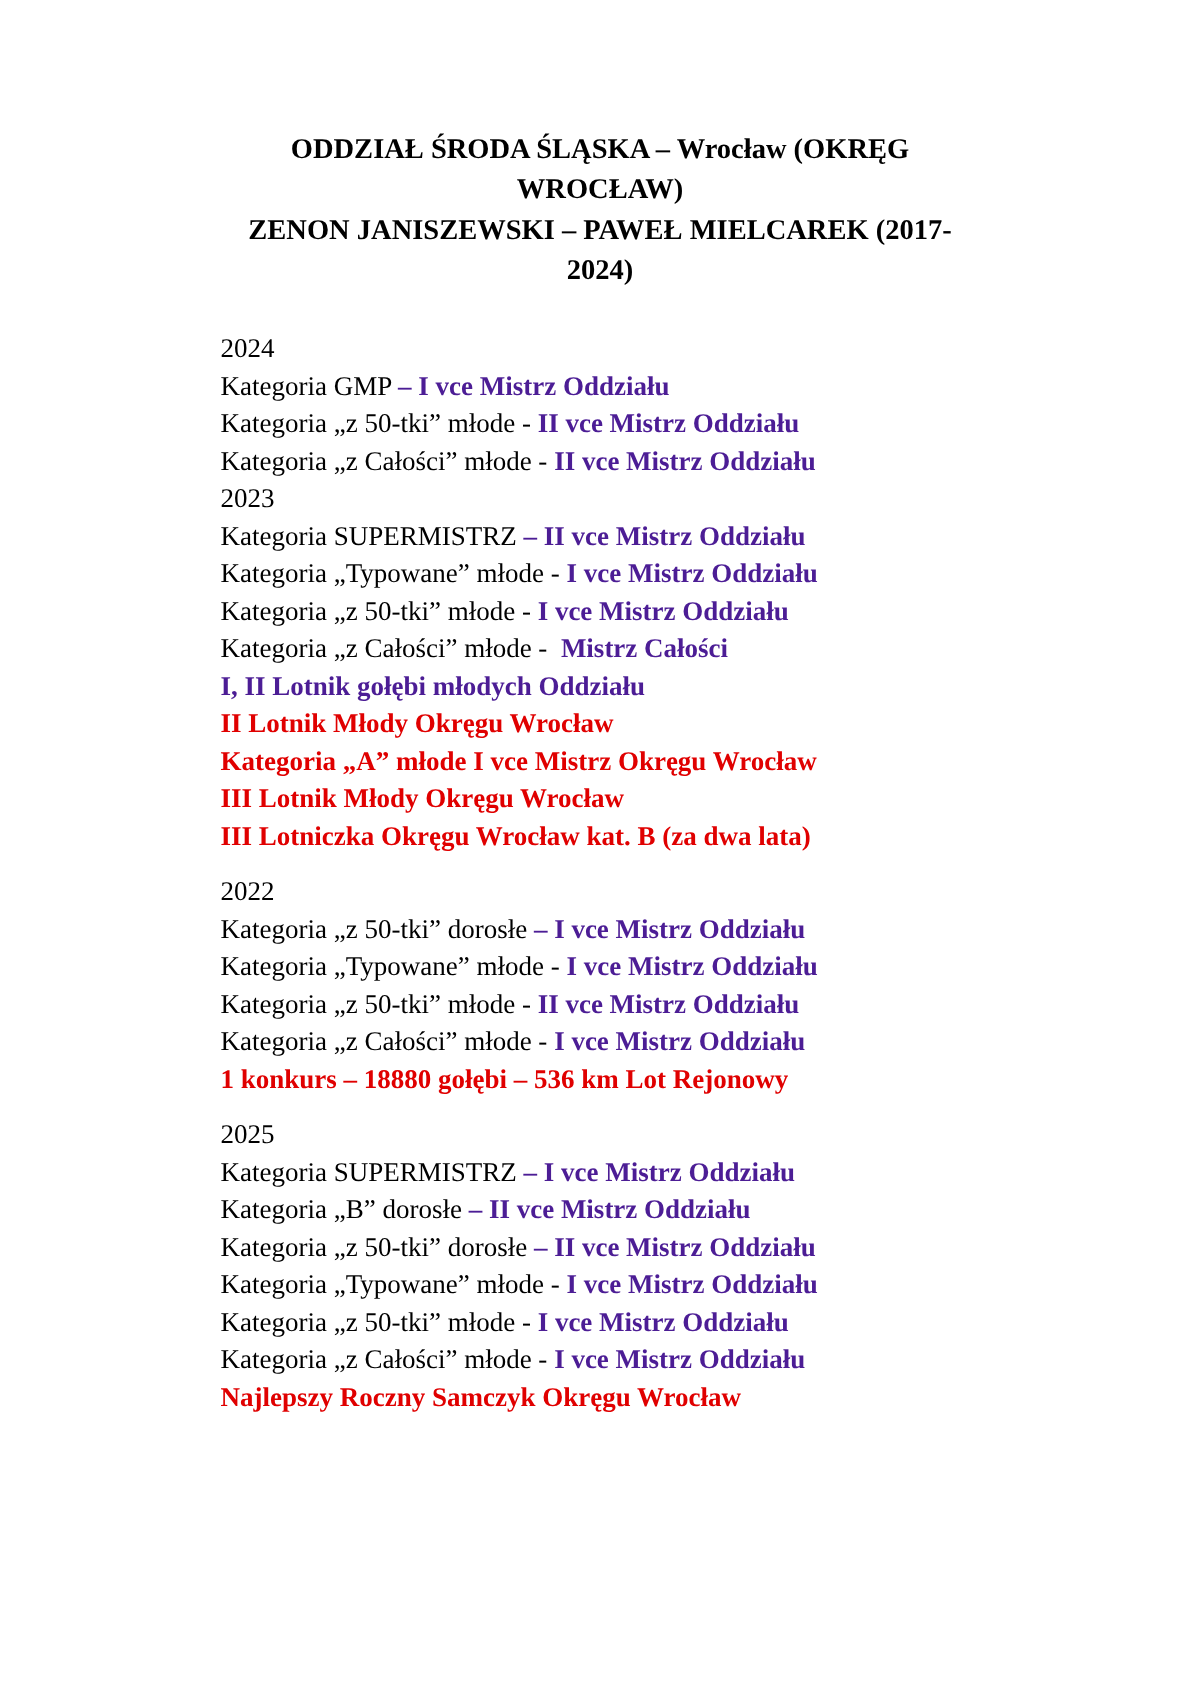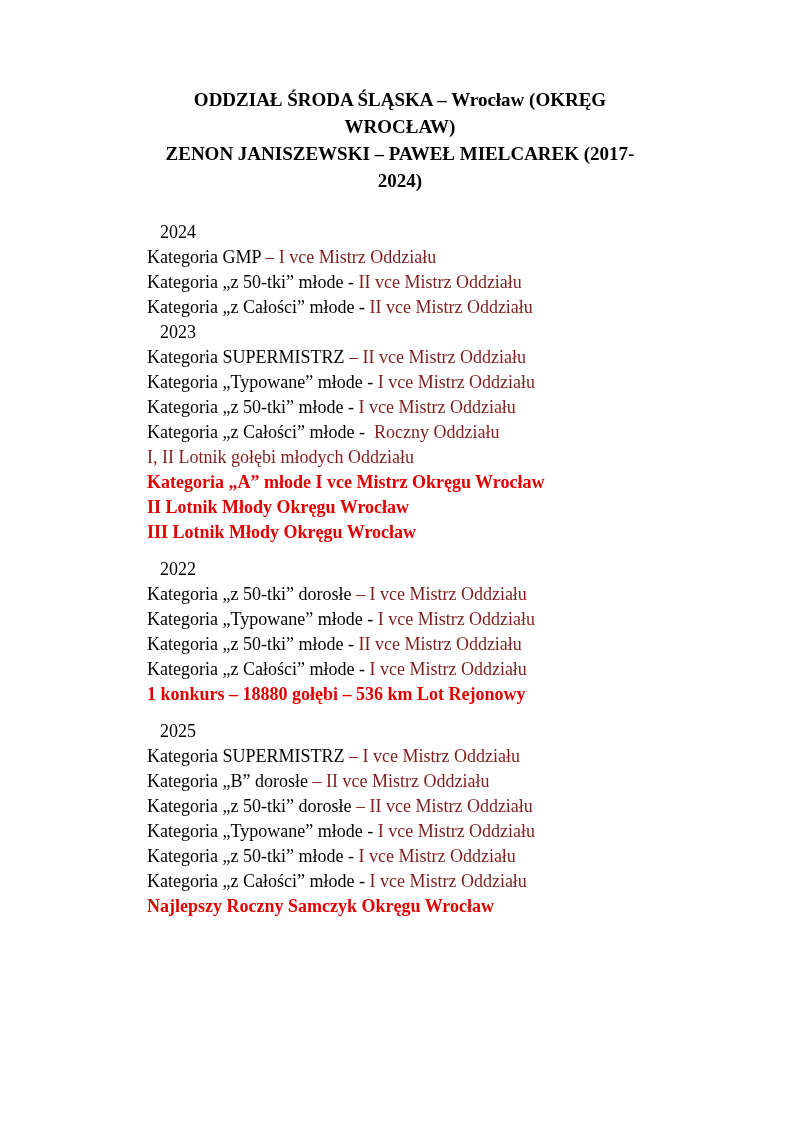--- a/index.html
+++ b/index.html
@@ -29,29 +29,28 @@
   .content {
     margin-top: 26px;
     font-size: 18px;
     line-height: 25px;
   }
   .line {
     white-space: pre-wrap; 
   }
   .year {
     font-weight: normal;
-    margin-left: 13px;
   }
   .seg.normal {
     font-weight: normal;
     color: #000000;
   }
   .seg.bold {
-    font-weight: normal;
-    color: #7f1d1d;
+    font-weight: bold;
+    color: #4c1d95;
   }
   .seg.bold-red {
     font-weight: bold;
     color: var(--accent-red, #e00000);
   }
   .section.gap-after {
     margin-bottom: 12px;
   }
 </style>
 </head>
@@ -67,25 +66,26 @@
         <div class="line year">2024</div>
         <div class="line"><span class="seg normal">Kategoria GMP </span><span class="seg bold">– I vce Mistrz Oddziału</span></div>
         <div class="line"><span class="seg normal">Kategoria „z 50-tki” młode - </span><span class="seg bold">II vce Mistrz Oddziału</span></div>
         <div class="line"><span class="seg normal">Kategoria „z Całości” młode - </span><span class="seg bold">II vce Mistrz Oddziału</span></div>
       </div>
       <div class="section gap-after">
         <div class="line year">2023</div>
         <div class="line"><span class="seg normal">Kategoria SUPERMISTRZ </span><span class="seg bold">– II vce Mistrz Oddziału</span></div>
         <div class="line"><span class="seg normal">Kategoria „Typowane” młode - </span><span class="seg bold">I vce Mistrz Oddziału</span></div>
         <div class="line"><span class="seg normal">Kategoria „z 50-tki” młode - </span><span class="seg bold">I vce Mistrz Oddziału</span></div>
-        <div class="line"><span class="seg normal">Kategoria „z Całości” młode - </span><span class="seg bold"> Roczny Oddziału</span></div>
+        <div class="line"><span class="seg normal">Kategoria „z Całości” młode - </span><span class="seg bold"> Mistrz Całości</span></div>
         <div class="line"><span class="seg bold">I, II Lotnik gołębi młodych Oddziału</span></div>
+        <div class="line"><span class="seg bold-red">II Lotnik Młody Okręgu Wrocław</span></div>
         <div class="line"><span class="seg bold-red">Kategoria „A” młode I vce Mistrz Okręgu Wrocław</span></div>
-        <div class="line"><span class="seg bold-red">II Lotnik Młody Okręgu Wrocław</span></div>
         <div class="line"><span class="seg bold-red">III Lotnik Młody Okręgu Wrocław</span></div>
+        <div class="line"><span class="seg bold-red">III Lotniczka Okręgu Wrocław kat. B (za dwa lata)</span></div>
       </div>
       <div class="section gap-after">
         <div class="line year">2022</div>
         <div class="line"><span class="seg normal">Kategoria „z 50-tki” dorosłe </span><span class="seg bold">– I vce Mistrz Oddziału</span></div>
         <div class="line"><span class="seg normal">Kategoria „Typowane” młode - </span><span class="seg bold">I vce Mistrz Oddziału</span></div>
         <div class="line"><span class="seg normal">Kategoria „z 50-tki” młode - </span><span class="seg bold">II vce Mistrz Oddziału</span></div>
         <div class="line"><span class="seg normal">Kategoria „z Całości” młode - </span><span class="seg bold">I vce Mistrz Oddziału</span></div>
         <div class="line"><span class="seg bold-red">1 konkurs – 18880 gołębi – 536 km Lot Rejonowy</span></div>
       </div>
       <div class="section">

